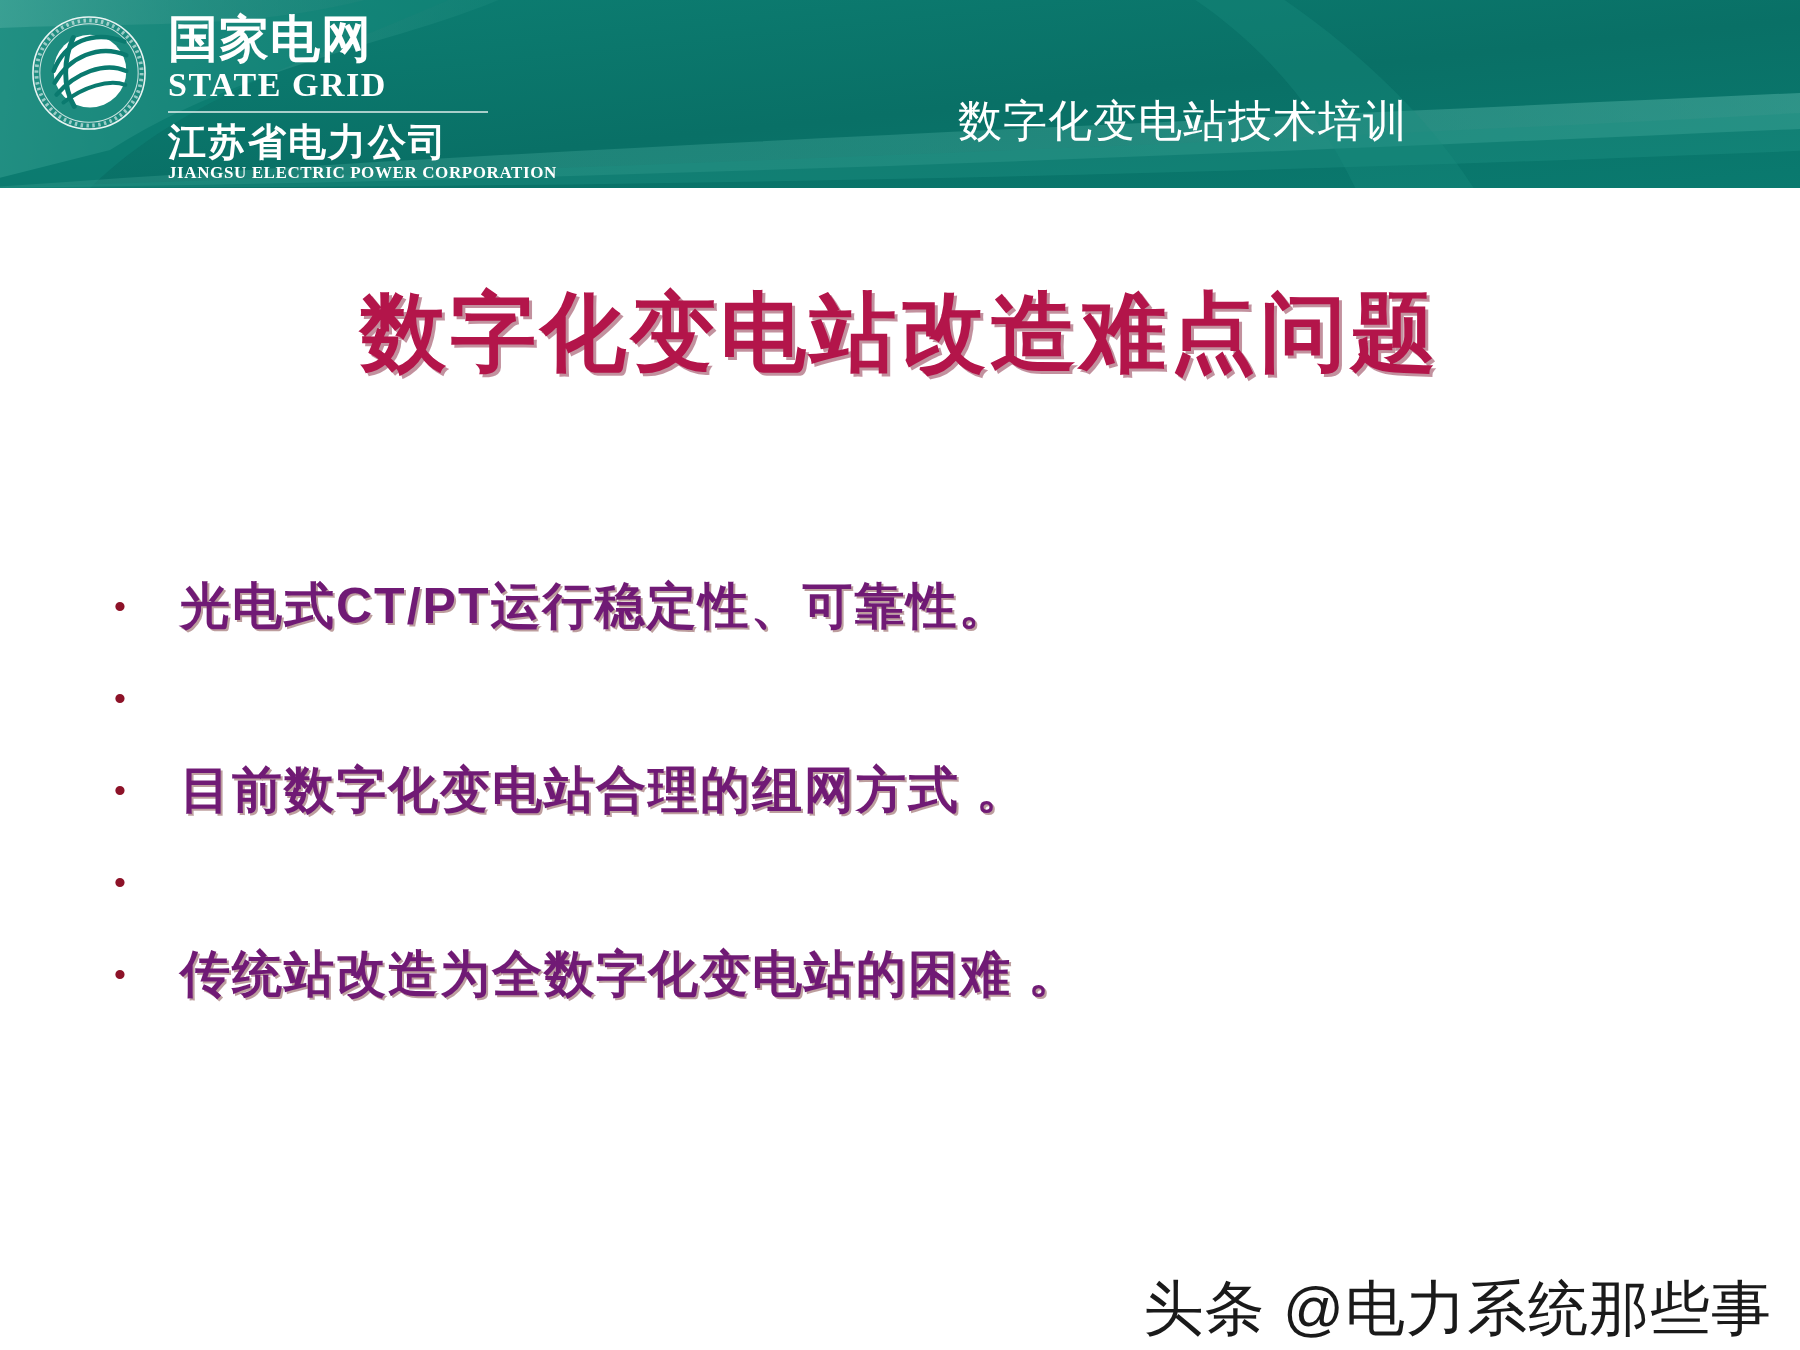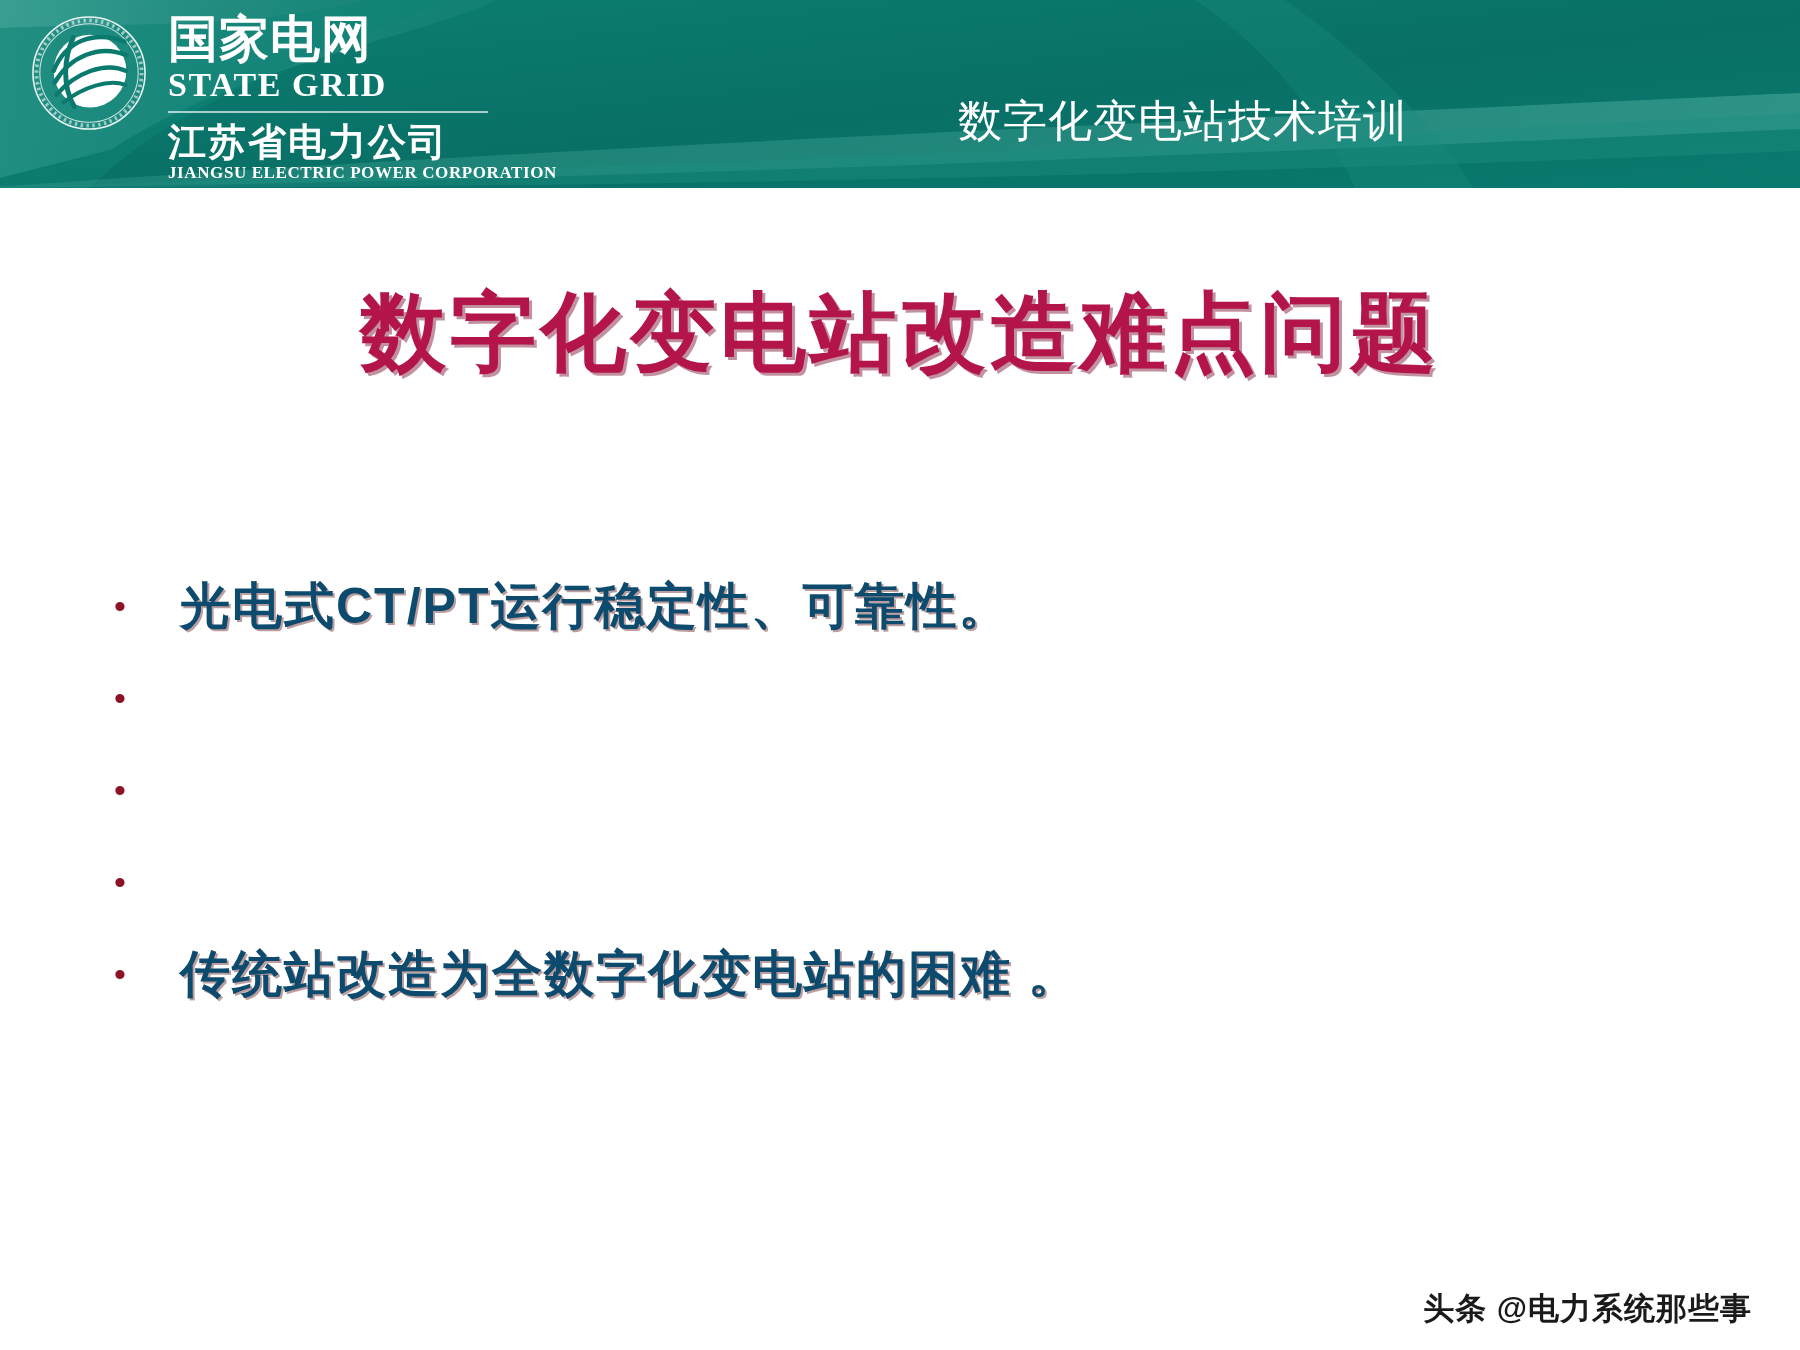--- a/index.html
+++ b/index.html
@@ -157,38 +157,37 @@
     line-height: 34px;
     color: #8d1228;
     font-family: "Liberation Sans", sans-serif;
   }
   .bullet-text {
     flex: 1 1 auto;
     font-family: "Liberation Sans", sans-serif;
     font-weight: bold;
     font-size: 50px;
     line-height: 60px;
-    color: #0c4a6e;
+    color: #701a75;
     letter-spacing: 2px;
     text-shadow: 2px 2px 0 rgba(90,12,12,0.40);
     white-space: nowrap;
   }
 
   
   #watermark {
     position: absolute;
-    right: 48px;
+    right: 28px;
     bottom: 14px;
     font-family: "Liberation Sans", sans-serif;
-    font-size: 31px;
+    font-size: 60px;
     line-height: 54px;
     color: #1a1a1a;
     letter-spacing: 1px;
     white-space: nowrap;
-    font-weight: bold;
   }
 </style>
 </head>
 <body>
 
 <div id="slide">
 
   <div id="slide-title">数字化变电站改造难点问题</div>
 
   <div id="header-band">
@@ -257,20 +256,21 @@
       <span class="bullet-marker">•</span>
       <span class="bullet-text">光电式CT/PT运行稳定性、可靠性。</span>
     </div>
 
     <div class="bullet-row">
       <span class="bullet-marker">•</span>
     </div>
 
     <div class="bullet-row">
       <span class="bullet-marker">•</span>
+      <span class="bullet-text">目前数字化变电站合理的组网方式 。</span>
     </div>
 
     <div class="bullet-row">
       <span class="bullet-marker">•</span>
     </div>
 
     <div class="bullet-row">
       <span class="bullet-marker">•</span>
       <span class="bullet-text">传统站改造为全数字化变电站的困难 。</span>
     </div>

